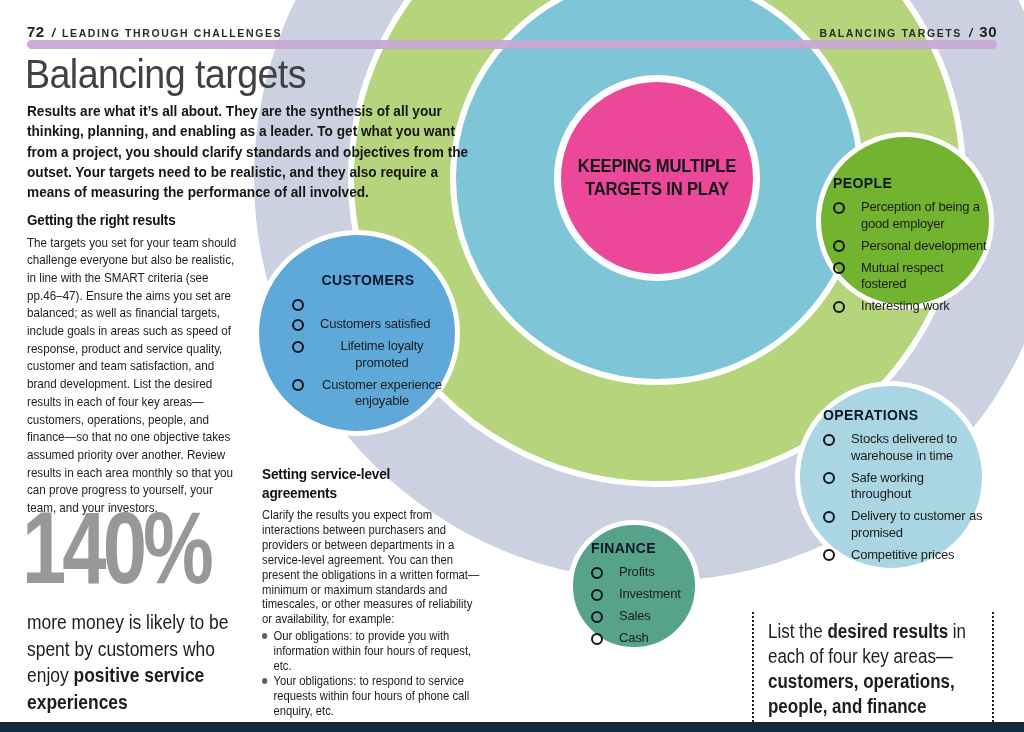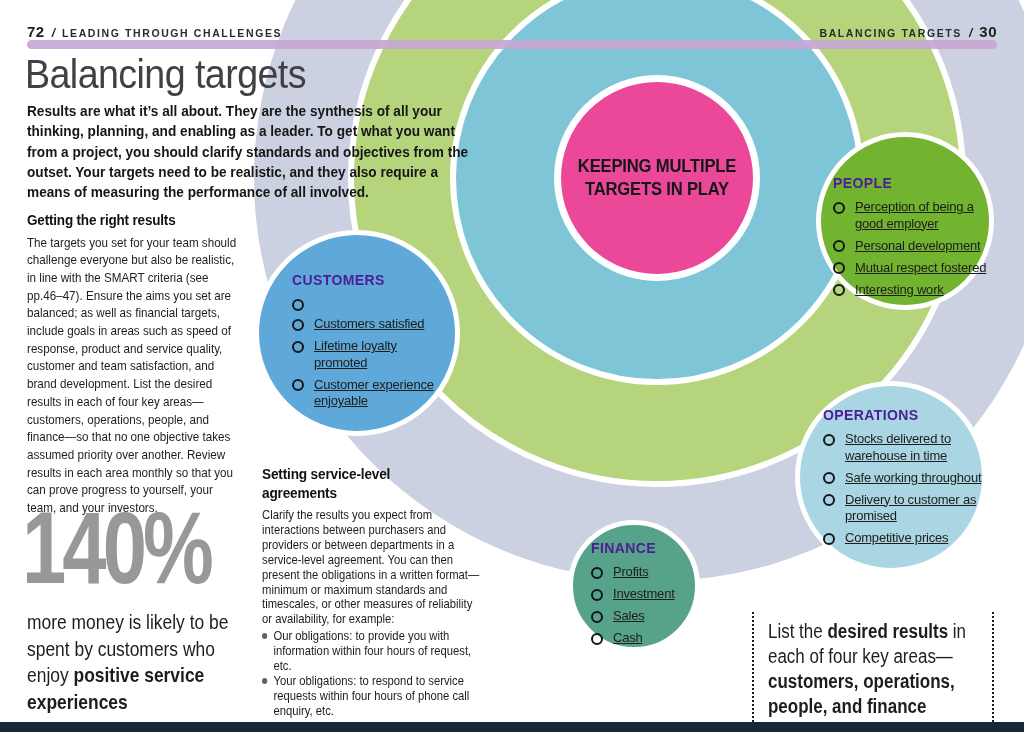--- a/index.html
+++ b/index.html
@@ -19,23 +19,23 @@
   .node{z-index:4;border:5px solid #fff;}
   .node-customers{left:254px;top:230px;width:206px;height:206px;}
   .node-people{left:816px;top:132px;width:178px;height:178px;}
   .node-operations{left:795px;top:381px;width:192px;height:192px;}
   .node-finance{left:568px;top:520px;width:132px;height:132px;}
   .node-inner{position:absolute;}
   .node-customers .node-inner{left:33px;top:37px;width:152px;}
   .node-people .node-inner{left:12px;top:38px;width:155px;}
   .node-operations .node-inner{left:23px;top:21px;width:162px;}
   .node-finance .node-inner{left:18px;top:15px;width:104px;}
-  .node h3{margin:0 0 8px;font-size:14px;font-weight:700;letter-spacing:0.4px;color:#4c1d95;}
+  .node h3{margin:0 0 8px;font-size:14px;font-weight:700;letter-spacing:0.4px;color:#0f172a;}
   .node ul{list-style:none;margin:0;padding:0;}
-  .node li{display:flex;gap:10px;font-size:13px;line-height:16.5px;margin-bottom:5.5px;letter-spacing:-0.2px;text-decoration:underline;}
+  .node li{display:flex;gap:16px;font-size:13px;line-height:16.5px;margin-bottom:5.5px;letter-spacing:-0.2px;}
   .o-bullet{flex:none;width:8px;height:8px;border:2.2px solid #15151a;border-radius:50%;margin-top:2.5px;background:transparent;}
 
   
   .pageheader{position:absolute;top:23px;left:27px;right:27px;display:flex;justify-content:space-between;z-index:10;}
   .ph-side{display:flex;align-items:baseline;gap:7px;}
   .pnum{font-weight:700;font-size:15px;letter-spacing:0.5px;}
   .slash{font-weight:700;font-size:12px;font-style:italic;}
   .ptitle{font-size:10.5px;font-weight:700;letter-spacing:1.6px;color:#2b2b2c;}
   .purple-bar{position:absolute;top:40px;left:27px;right:27px;height:9px;border-radius:5px;z-index:9;opacity:0.93;}
 
@@ -78,21 +78,21 @@
 
   <div>
     <div class="ring ring-outer" style="background-color: rgb(203, 209, 224);"></div>
     <div class="ring ring-green" style="background-color: rgb(182, 212, 124);"></div>
     <div class="ring ring-teal" style="background-color: rgb(126, 197, 216);"></div>
 
     <div class="circle center-circle" style="background-color: #ec4899;">
       <div class="center-label">KEEPING MULTIPLE TARGETS IN PLAY</div>
     </div>
 
-    <div class="node node-customers" style="background-color: rgb(95, 168, 218);">
+    <div class="node node-customers" style="background-color: rgb(95, 168, 218); text-align: center;">
       <div class="node-inner">
         <h3>CUSTOMERS</h3>
         <ul>
 
         <li>
               <span class="o-bullet"></span>
             </li>
             <li>
               <span class="o-bullet"></span>
               <span>Customers satisfied</span>

